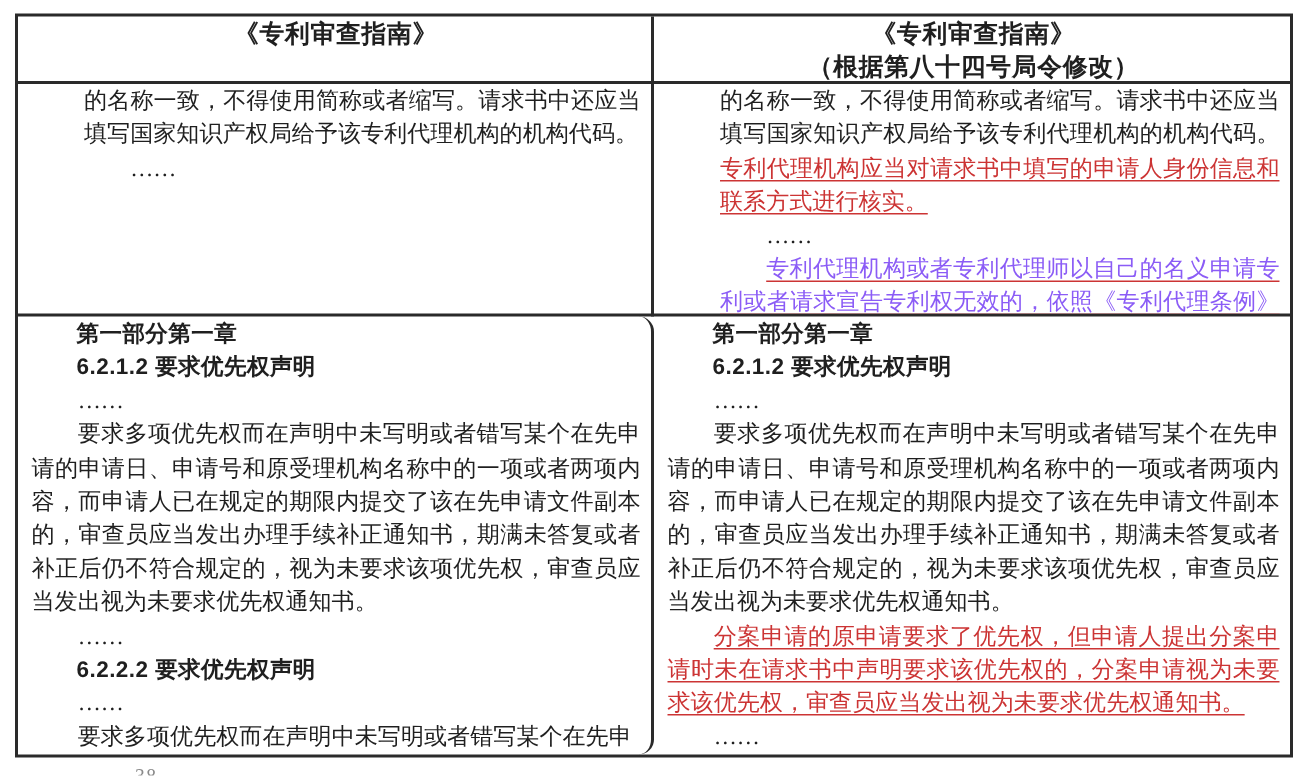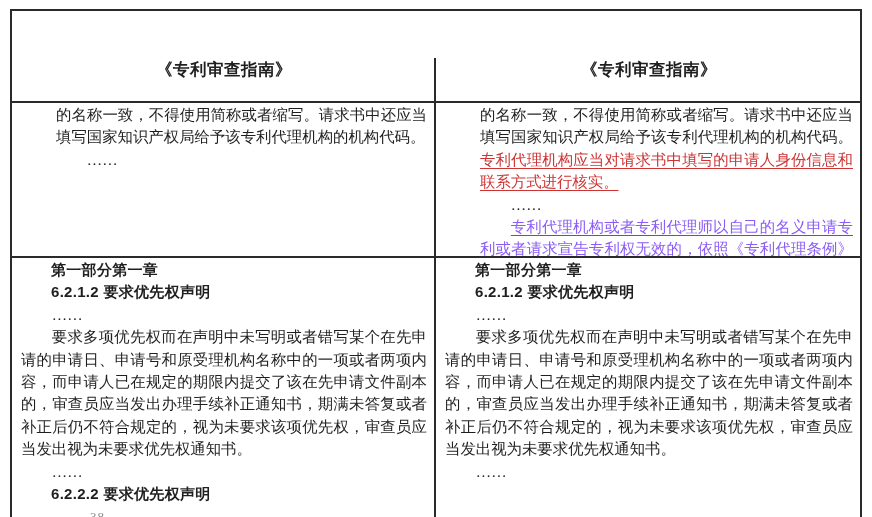--- a/index.html
+++ b/index.html
@@ -29,23 +29,23 @@
     grid-template-columns: 1fr 1fr;
   }
   .cell {
     box-sizing: border-box;
     padding: 1px 7px 0 9px;
     overflow: hidden;
   }
   .cell.left-col { border-right: 2px solid #2a2a2a; }
   .trow.thead .cell { border-bottom: 2px solid #2a2a2a; }
   .trow.row-1 .cell { border-bottom: 2px solid #2a2a2a; }
-  .trow.thead .cell { height: 45px; padding-top: 1px; margin-top: 47px; }
+  .trow.thead .cell { height: 45px; padding-top: 1px; }
   .trow.row-1 .cell { height: 155px; padding-left: 44px; }
-  .trow.row-2 .cell { height: 292px; }
+  .trow.row-2 .cell { height: 292px; border-radius: 10px; }
   .header-line {
     text-align: center;
     font-weight: bold;
     font-size: 16.5px;
     line-height: 22px;
     letter-spacing: 0.5px;
   }
   p.para {
     margin: 0;
     font-size: 15.4px;
@@ -79,20 +79,21 @@
 <body>
 
 <div class="doc-table">
 
   <div class="trow thead">
     <div class="cell left-col">
       <div class="header-line">《专利审查指南》</div>
     </div>
     <div class="cell">
       <div class="header-line">《专利审查指南》</div>
+      <div class="header-line">（根据第八十四号局令修改）</div>
     </div>
   </div>
 
   <div class="trow row-1">
     <div class="cell left-col">
         <p class="para"><span>的名称一致，不得使用简称或者缩写。请求书中还应当填写国家知识产权局给予该专利代理机构的机构代码。</span></p>
         <p class="para indent"><span>……</span></p>
       </div>
     <div class="cell">
         <p class="para"><span>的名称一致，不得使用简称或者缩写。请求书中还应当填写国家知识产权局给予该专利代理机构的机构代码。</span><span class="red" style="color: rgb(204, 52, 52); text-decoration-color: rgb(204, 52, 52);">专利代理机构应当对请求书中填写的申请人身份信息和联系方式进行核实。</span></p>
@@ -110,19 +111,20 @@
         <p class="para indent"><span>……</span></p>
         <p class="para heading"><span>6.2.2.2 要求优先权声明</span></p>
         <p class="para indent"><span>……</span></p>
         <p class="para indent"><span>要求多项优先权而在声明中未写明或者错写某个在先申</span></p>
       </div>
     <div class="cell">
         <p class="para heading"><span>第一部分第一章</span></p>
         <p class="para heading"><span>6.2.1.2 要求优先权声明</span></p>
         <p class="para indent"><span>……</span></p>
         <p class="para indent"><span>要求多项优先权而在声明中未写明或者错写某个在先申请的申请日、申请号和原受理机构名称中的一项或者两项内容，而申请人已在规定的期限内提交了该在先申请文件副本的，审查员应当发出办理手续补正通知书，期满未答复或者补正后仍不符合规定的，视为未要求该项优先权，审查员应当发出视为未要求优先权通知书。</span></p>
+        <p class="para indent"><span class="red" style="color: rgb(204, 52, 52); text-decoration-color: rgb(204, 52, 52);">分案申请的原申请要求了优先权，但申请人提出分案申请时未在请求书中声明要求该优先权的，分案申请视为未要求该优先权，审查员应当发出视为未要求优先权通知书。</span></p>
         <p class="para indent"><span>……</span></p>
       </div>
   </div>
 
 </div>
 
 <div class="page-number">38</div>
 
 </body></html>

